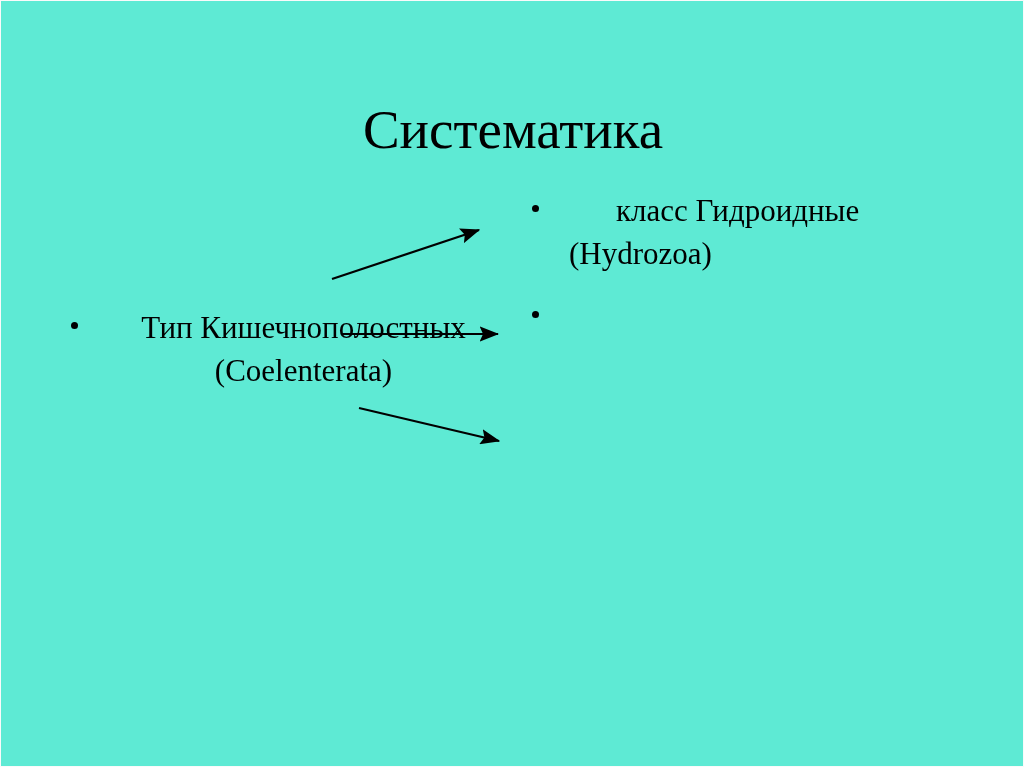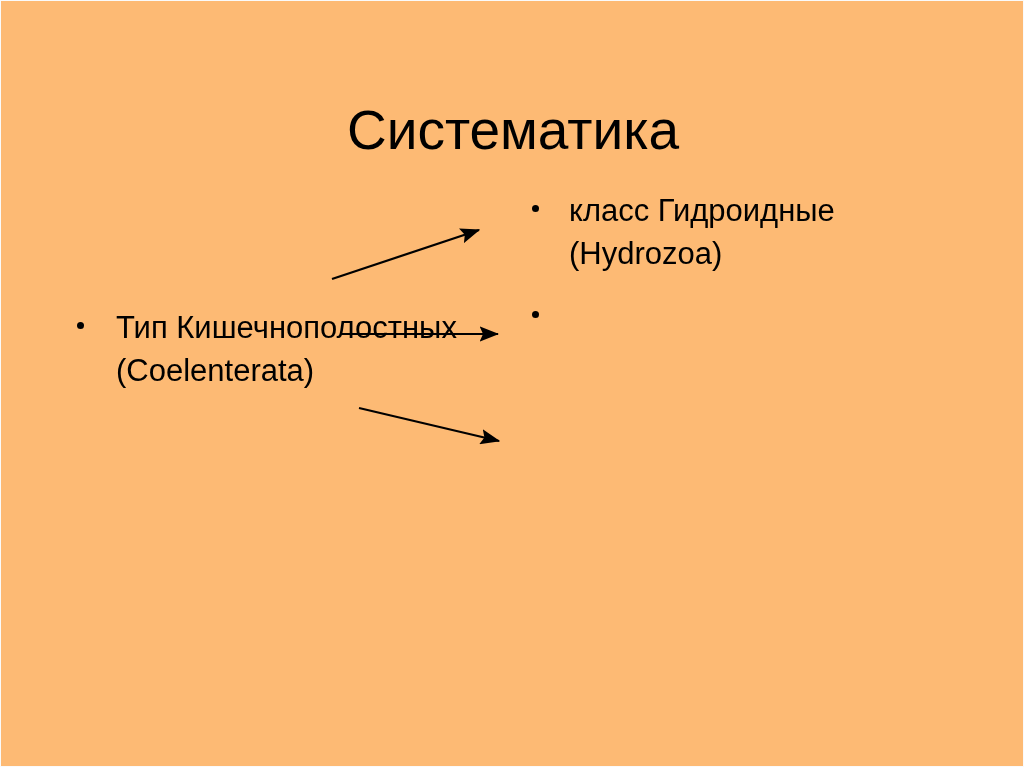--- a/index.html
+++ b/index.html
@@ -33,23 +33,24 @@
     line-height: 60px;
     font-weight: normal;
     letter-spacing: 0px;
     color: #000000;
     white-space: nowrap;
   }
 
   
   #left-column {
     position: absolute;
-    left: 72px;
+    left: 66px;
     top: 305px;
     width: 430px;
+    text-align: center;
   }
   #left-column .bullet-row {
     position: relative;
     padding-left: 43px;
   }
   #left-column .bullet-dot {
     position: absolute;
     left: 4px;
     top: 16px;
     width: 7px;
@@ -83,36 +84,37 @@
     width: 7px;
     height: 7px;
     background: #000000;
     border-radius: 50%;
   }
   #right-column .bullet-text {
     font-size: 31px;
     line-height: 43px;
     color: #000000;
     white-space: pre-wrap;
+    margin-left: 47px;
   }
 
   
   #arrow-layer {
     position: absolute;
     left: 0;
     top: 0;
     width: 1024px;
     height: 767px;
     pointer-events: none;
   }
 </style>
 </head>
 <body>
 
-<div id="slide" style="background: #fdba74; color: rgb(0, 0, 0);">
+<div id="slide" style="background: #5eead4; color: rgb(0, 0, 0); font-family: Liberation Serif, serif;">
 
   <h1 id="slide-title">Систематика</h1>
 
   <div id="left-column">
     <div class="bullet-row">
       <span class="bullet-dot"></span>
       <span class="bullet-text">Тип Кишечнополостных (Coelenterata)</span>
     </div>
   </div>
 

